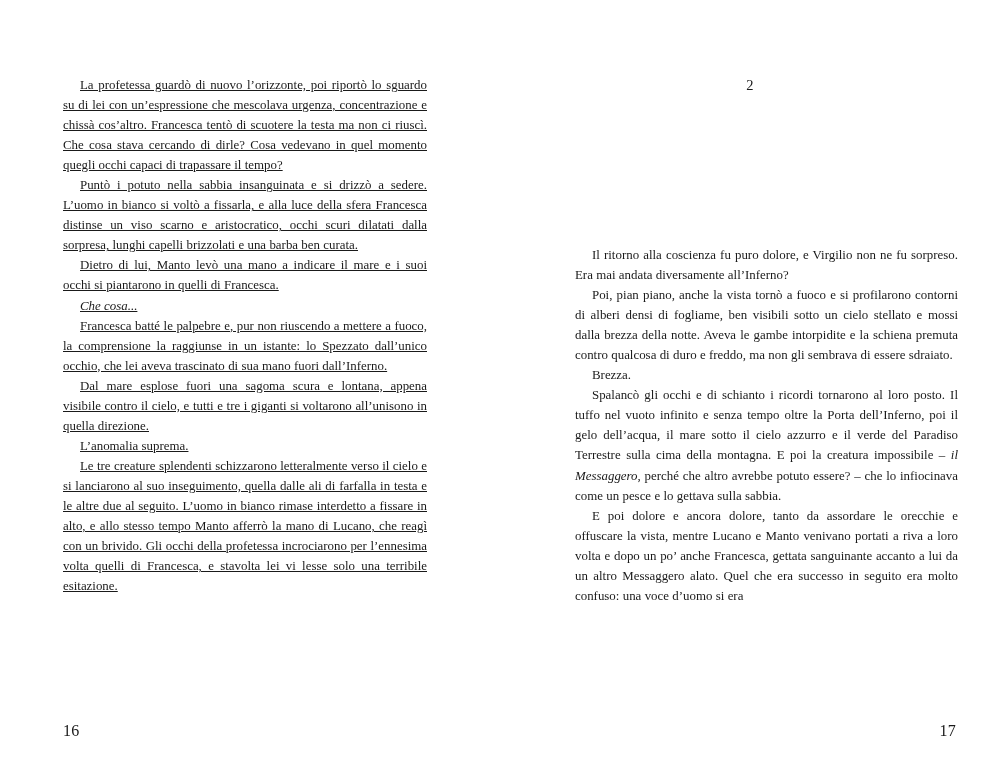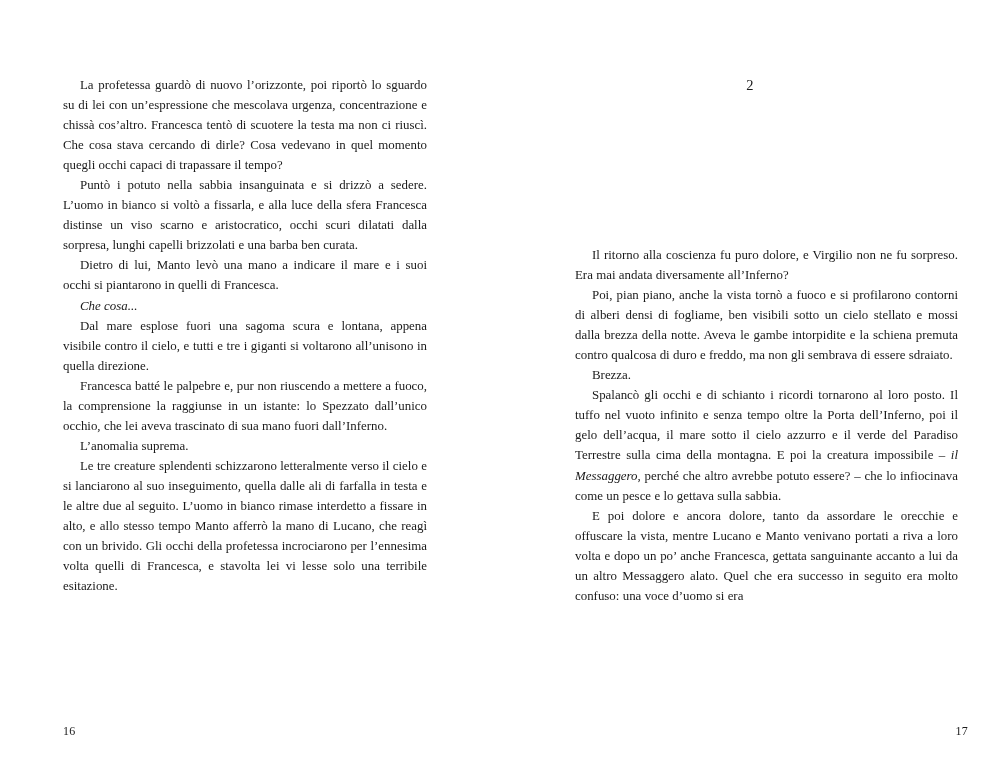--- a/index.html
+++ b/index.html
@@ -31,20 +31,21 @@
 
   
   .text-column {
     position: absolute;
     box-sizing: border-box;
   }
   .verso .text-column {
     left: 63px;
     right: 73px;
     top: 75px;
+    text-decoration: underline;
   }
   .recto .text-column {
     left: 75px;
     right: 42px;
     top: 245px;
   }
 
   p.para {
     margin: 0;
     text-align: justify;
@@ -67,42 +68,42 @@
     text-align: center;
     font-size: 14.5px;
     line-height: 20px;
     letter-spacing: 0.2px;
   }
 
   
   .folio {
     position: absolute;
     bottom: 30px;
-    font-size: 12px;
+    font-size: 16px;
     line-height: 14px;
     letter-spacing: 0.3px;
     color: #1a1a1a;
   }
   .verso .folio { left: 63px;  text-align: left; }
-  .recto .folio { right: 32px; text-align: left; }
+  .recto .folio { right: 44px; text-align: left; }
 </style>
 </head>
 <body>
 
 <div id="page">
 
   <div class="book-page verso">
     <div class="text-column">
 
       <p class="para">La profetessa guardò di nuovo l’orizzonte, poi riportò lo sguardo su di lei con un’espressione che mescolava urgenza, concentrazione e chissà cos’altro. Francesca tentò di scuotere la testa ma non ci riuscì. Che cosa stava cercando di dirle? Cosa vedevano in quel momento quegli occhi capaci di trapassare il tempo?</p>
       <p class="para">Puntò i potuto nella sabbia insanguinata e si drizzò a sedere. L’uomo in bianco si voltò a fissarla, e alla luce della sfera Francesca distinse un viso scarno e aristocratico, occhi scuri dilatati dalla sorpresa, lunghi capelli brizzolati e una barba ben curata.</p>
       <p class="para">Dietro di lui, Manto levò una mano a indicare il mare e i suoi occhi si piantarono in quelli di Francesca.</p>
       <p class="para short"><em>Che cosa...</em></p>
+      <p class="para">Francesca batté le palpebre e, pur non riuscendo a mettere a fuoco, la comprensione la raggiunse in un istante: lo Spezzato dall’unico occhio, che lei aveva trascinato di sua mano fuori dall’Inferno.</p>
       <p class="para">Dal mare esplose fuori una sagoma scura e lontana, appena visibile contro il cielo, e tutti e tre i giganti si voltarono all’unisono in quella direzione.</p>
-      <p class="para">Francesca batté le palpebre e, pur non riuscendo a mettere a fuoco, la comprensione la raggiunse in un istante: lo Spezzato dall’unico occhio, che lei aveva trascinato di sua mano fuori dall’Inferno.</p>
       <p class="para short">L’anomalia suprema.</p>
       <p class="para">Le tre creature splendenti schizzarono letteralmente verso il cielo e si lanciarono al suo inseguimento, quella dalle ali di farfalla in testa e le altre due al seguito. L’uomo in bianco rimase interdetto a fissare in alto, e allo stesso tempo Manto afferrò la mano di Lucano, che reagì con un brivido. Gli occhi della profetessa incrociarono per l’ennesima volta quelli di Francesca, e stavolta lei vi lesse solo una terribile esitazione.</p>
 
     </div>
     <div class="folio">16</div>
   </div>
 
   <div class="book-page recto">
 
     <div class="chapter-number">2</div>

